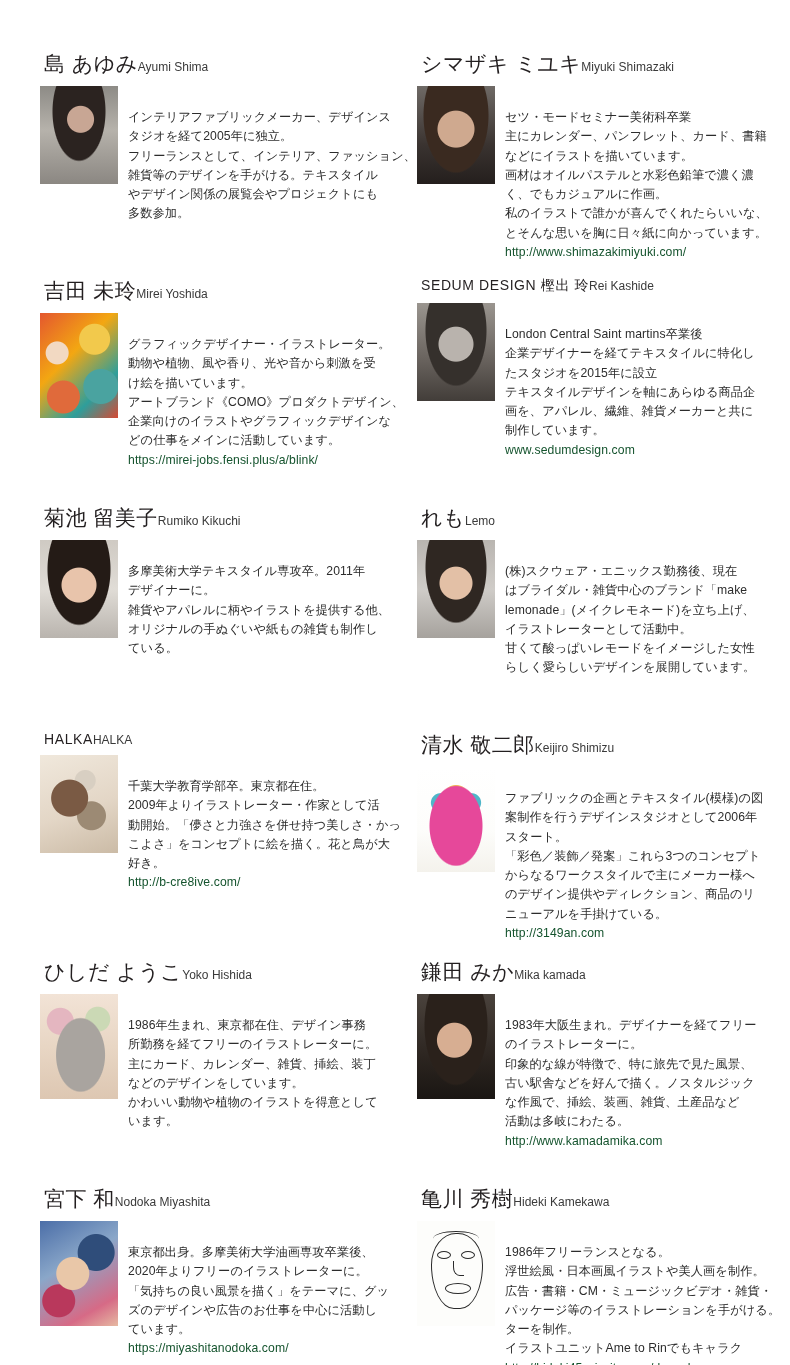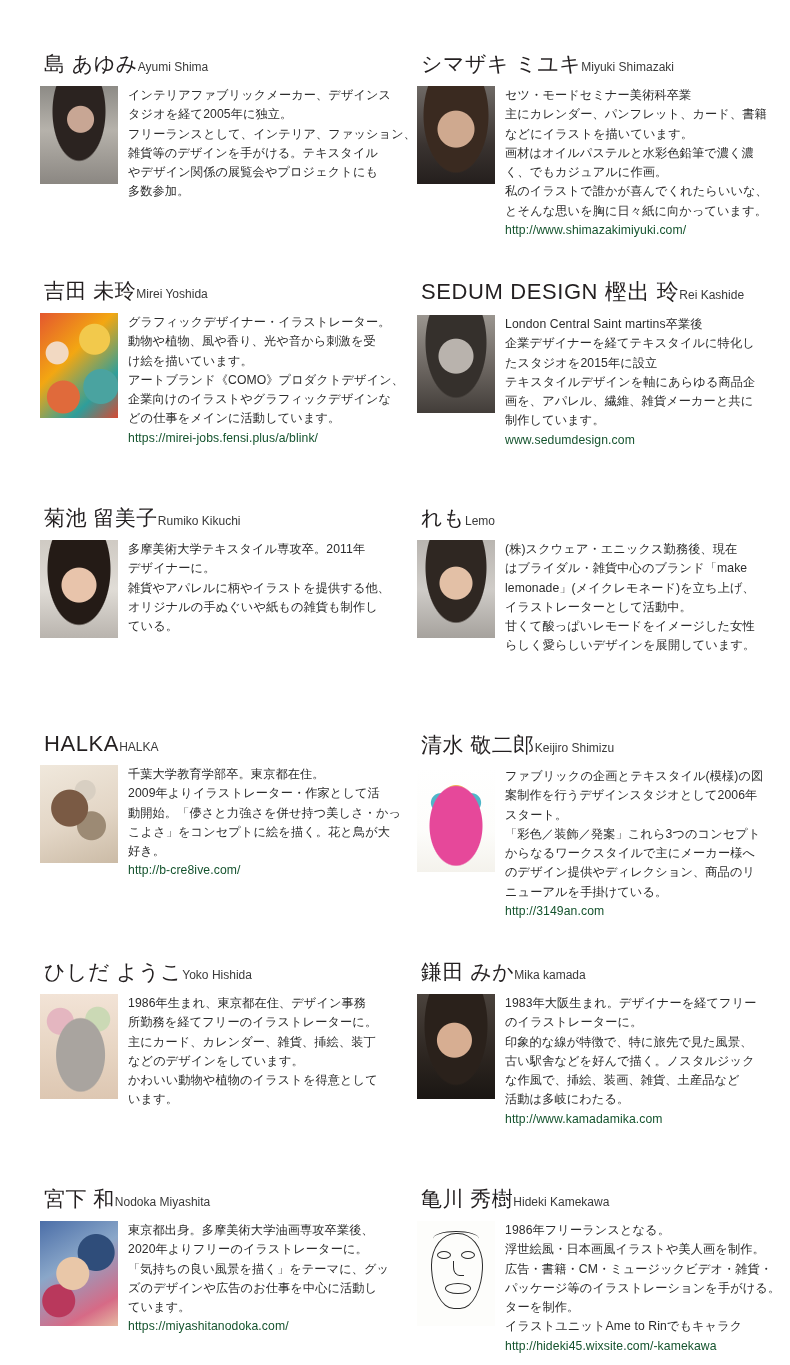--- a/index.html
+++ b/index.html
@@ -42,21 +42,21 @@
     margin-bottom: 8px;
     padding-left: 4px;
   }
   .name-jp {
     font-size: 21px;
     letter-spacing: 0.5px;
     color: #231f20;
     white-space: nowrap;
   }
   .name-jp.latin {
-    font-size: 22px;
+    font-size: 14px;
     letter-spacing: 0.6px;
   }
   .name-en {
     font-size: 12px;
     color: #3a3a3a;
     white-space: nowrap;
   }
 
   .body-row {
     display: flex;
@@ -73,20 +73,21 @@
   }
   .thumb.tall {
     height: 105px;
   }
   .desc {
     flex: 1 1 auto;
     font-size: 12.2px;
     line-height: 1.58;
     color: #2c2c2c;
     letter-spacing: 0.1px;
+    margin-top: 22px;
   }
   .desc .line { display: block; white-space: nowrap; }
   .desc .url { color: #14532d; }
 
   
   .ph-ayumi {
     background:
       radial-gradient(circle at 52% 34%, #c8a694 0 13px, rgba(0,0,0,0) 14px),
       radial-gradient(ellipse at 50% 26%, #2b2320 0 26px, rgba(0,0,0,0) 27px),
       linear-gradient(180deg, #8d8b86 0%, #b6b2ab 45%, #8b8782 100%);

